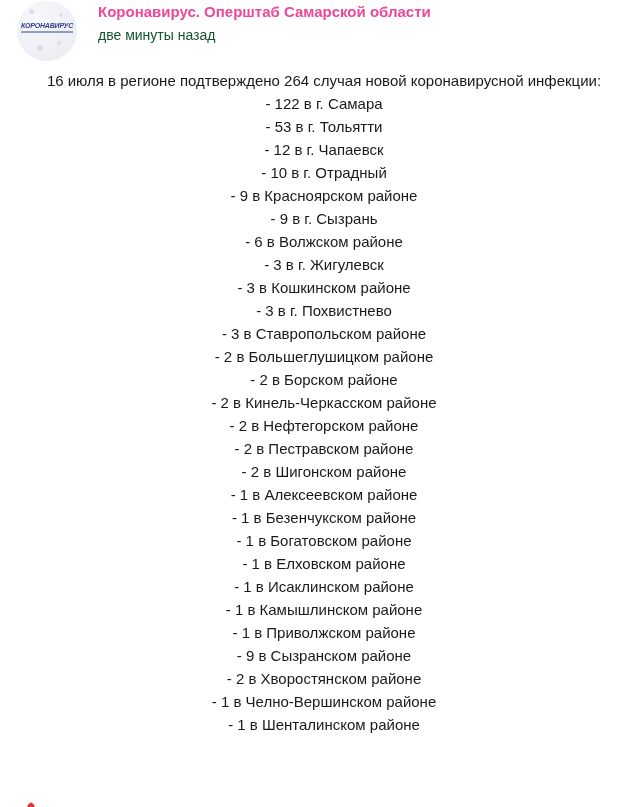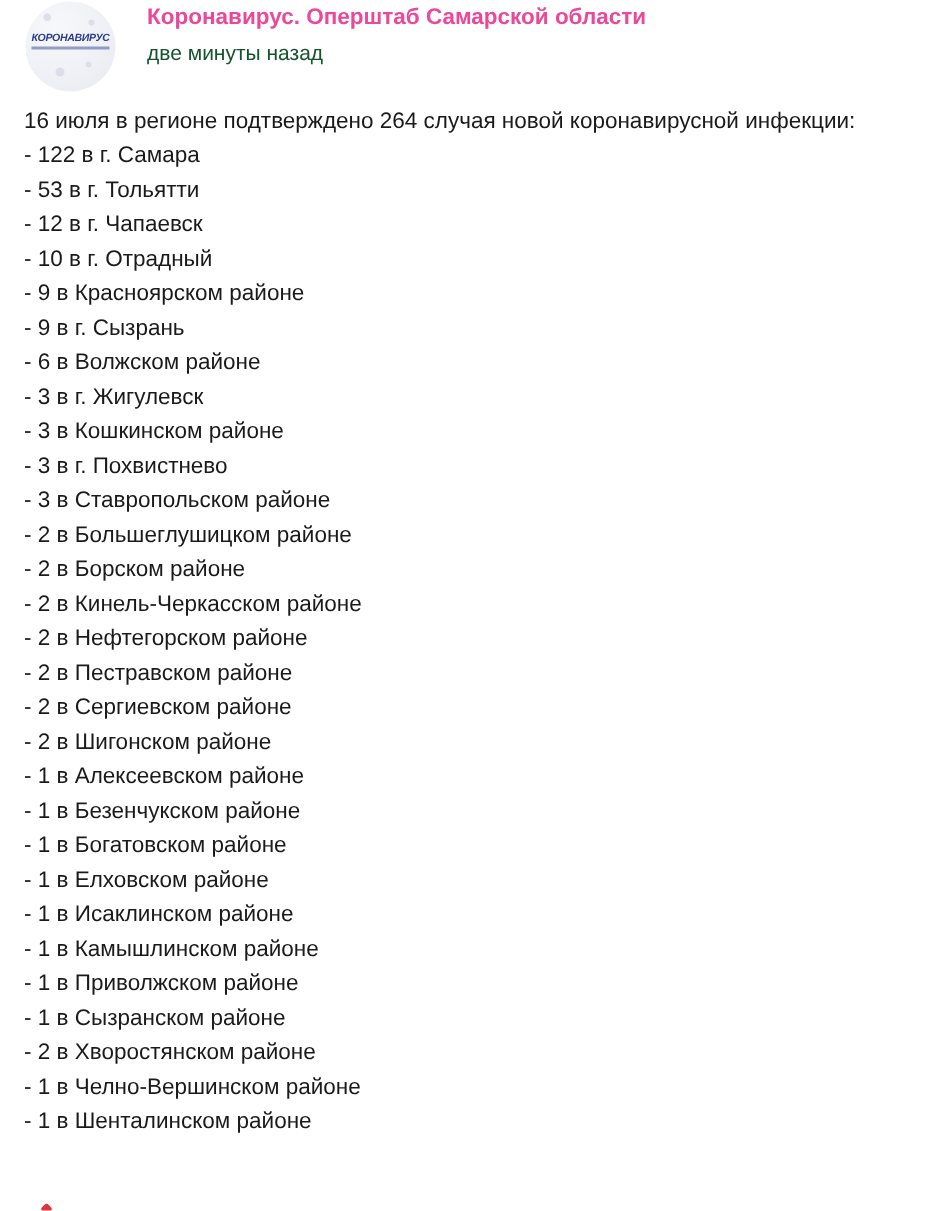--- a/index.html
+++ b/index.html
@@ -29,21 +29,21 @@
     .author {
       position: absolute; left: 98px; top: 3px;
       font-size: 15px; font-weight: bold; color: #ec4899; white-space: nowrap;
     }
     .timestamp {
       position: absolute; left: 98px; top: 27px;
       font-size: 14px; color: #14532d; white-space: nowrap;
     }
     .post-body {
       position: absolute; left: 16px; top: 69px; width: 616px;
-      font-size: 15px; line-height: 23px; color: #1a1a1a;
+      font-size: 15px; line-height: 23px; color: #1a1a1a; text-align: center;
     }
     .post-body .line { white-space: nowrap; height: 23px; }
     .emoji-peek {
       position: absolute; left: 28px; top: 803px; width: 6px; height: 6px;
       background: #e0343b; border-radius: 2px; transform: rotate(45deg);
     }
   </style>
 </head>
 <body>
 
@@ -72,29 +72,28 @@
       <div class="line">- 6 в Волжском районе</div>
       <div class="line">- 3 в г. Жигулевск</div>
       <div class="line">- 3 в Кошкинском районе</div>
       <div class="line">- 3 в г. Похвистнево</div>
       <div class="line">- 3 в Ставропольском районе</div>
       <div class="line">- 2 в Большеглушицком районе</div>
       <div class="line">- 2 в Борском районе</div>
       <div class="line">- 2 в Кинель-Черкасском районе</div>
       <div class="line">- 2 в Нефтегорском районе</div>
       <div class="line">- 2 в Пестравском районе</div>
-      <div class="line">- 2 в Сергиевском районе</div>
       <div class="line">- 2 в Шигонском районе</div>
       <div class="line">- 1 в Алексеевском районе</div>
       <div class="line">- 1 в Безенчукском районе</div>
       <div class="line">- 1 в Богатовском районе</div>
       <div class="line">- 1 в Елховском районе</div>
       <div class="line">- 1 в Исаклинском районе</div>
       <div class="line">- 1 в Камышлинском районе</div>
       <div class="line">- 1 в Приволжском районе</div>
-      <div class="line">- 1 в Сызранском районе</div>
+      <div class="line">- 9 в Сызранском районе</div>
       <div class="line">- 2 в Хворостянском районе</div>
       <div class="line">- 1 в Челно-Вершинском районе</div>
       <div class="line">- 1 в Шенталинском районе</div>
     </div>
 </div>
 
 <div class="emoji-peek"></div>
 
 </body></html>

